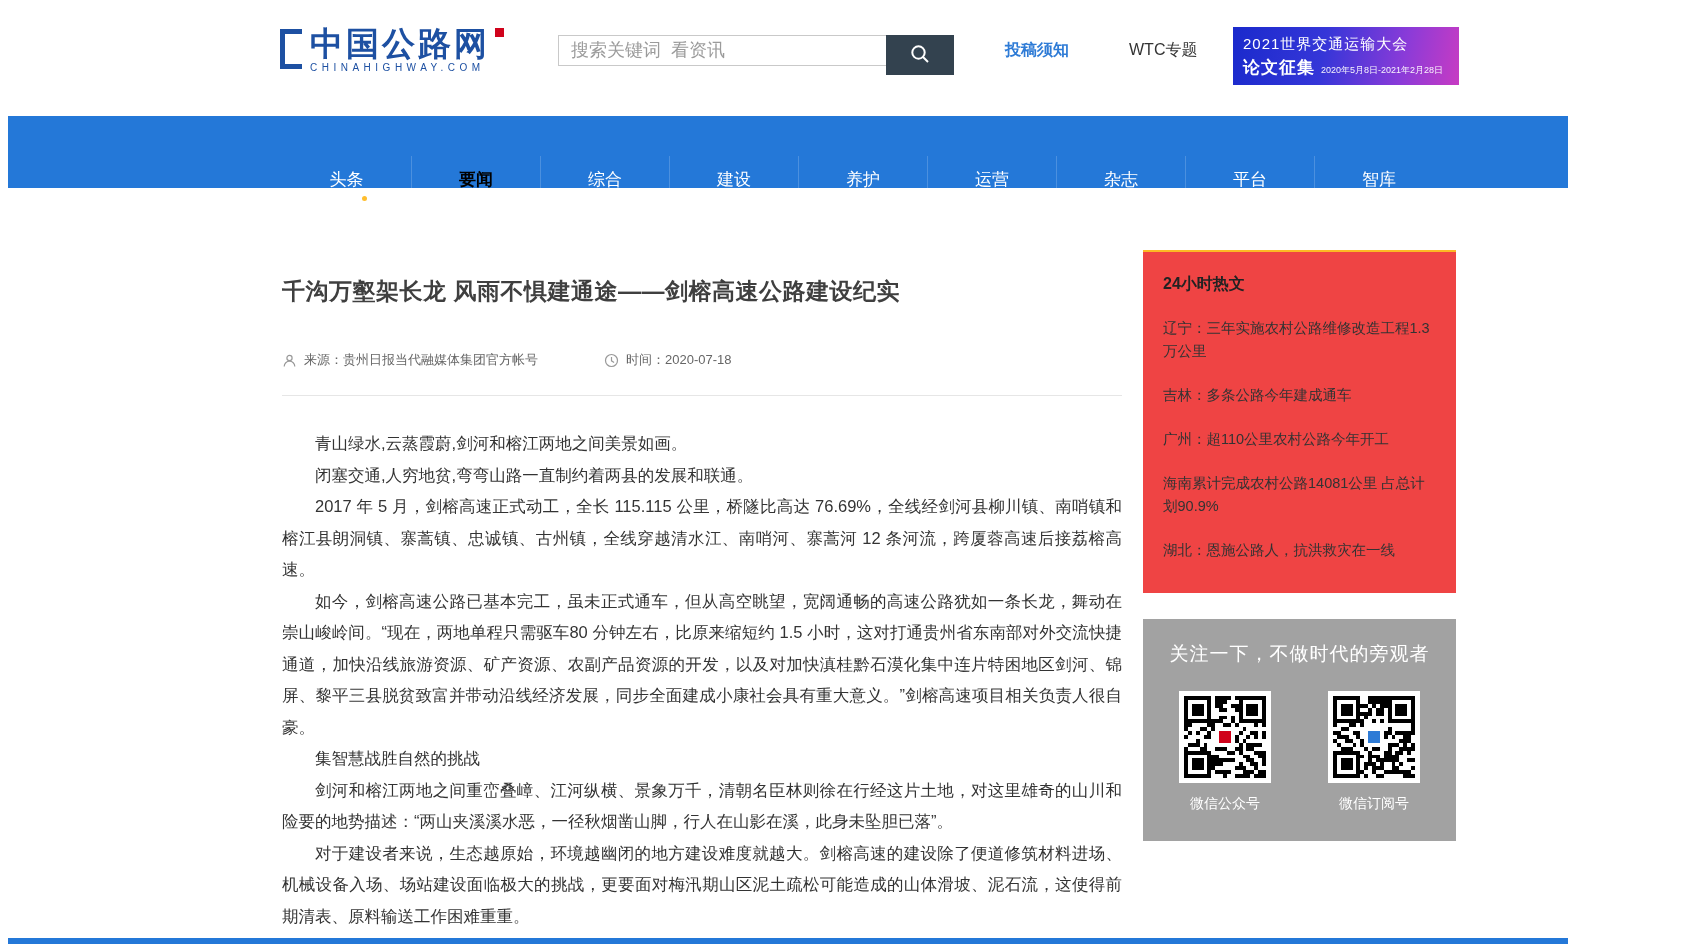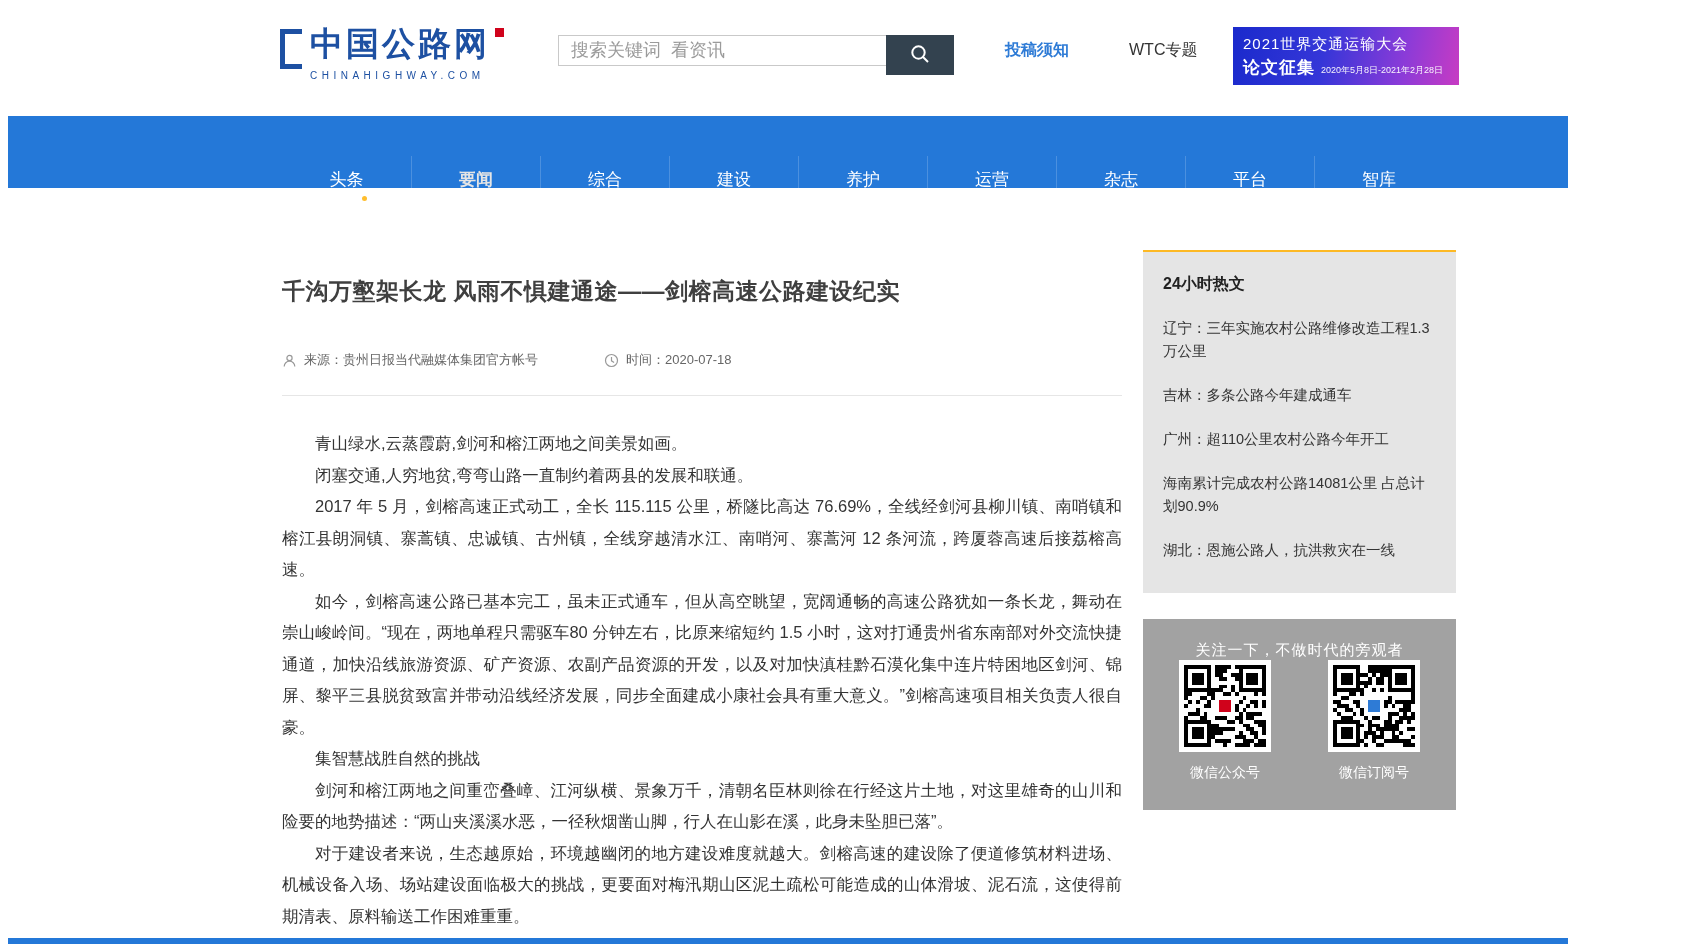--- a/index.html
+++ b/index.html
@@ -6,21 +6,21 @@
   html,body { width:1681px; height:944px; background:#fff; overflow:hidden;
     font-family:"Liberation Sans","DejaVu Sans",sans-serif; }
   .page { position:absolute; left:8px; top:0; width:1560px; height:944px; background:#fff; }
 
   
   .header { position:relative; height:116px; background:#fff; }
   .logo { position:absolute; left:272px; top:26px; display:flex; align-items:flex-start; cursor:pointer; }
   .logo-mark { width:22px; height:40px; border:5px solid #1d50a2; border-right:none; margin-right:8px; margin-top:3px; }
   .logo-text-col { position:relative; }
   .logo-title { font-size:33px; font-weight:bold; color:#1d50a2; letter-spacing:3px; line-height:36px; }
-  .logo-sub { font-size:10px; color:#1d50a2; letter-spacing:4.5px; margin-top:8px; }
+  .logo-sub { font-size:10px; color:#1d50a2; letter-spacing:4.5px; margin-top:0; }
   .logo-red { position:absolute; right:-14px; top:2px; width:9px; height:9px; background:#d0021b; }
 
   .searchbar { position:absolute; left:550px; top:35px; display:flex; }
   .search-input { width:328px; height:31px; border:1px solid #c9c9c9; border-right:none;
      padding:8px 12px; font-size:18px; color:#333; outline:none; }
   .search-input::placeholder { color:#9b9b9b; }
   .search-btn { width:68px; height:40px; background:#33424f; border:none; cursor:pointer;
      display:flex; align-items:center; justify-content:center; }
 
   .header-links { position:absolute; left:997px; top:40px; display:flex; gap:60px; font-size:16px;text-align:right; }
@@ -35,43 +35,43 @@
   .banner-sub { font-size:17px; font-weight:bold; letter-spacing:1px; }
   .banner-dates { font-size:9px; opacity:.95; }
 
   
   .nav { height:72px; background:#2478d8; }
   .nav-list { display:flex; margin-left:274px; width:1161px; height:100%; }
   .nav-item { width:129px; height:100%; text-align:center; color:#fff; font-size:17px;
      padding-top:11px; cursor:pointer; border-left:1px solid rgba(255,255,255,.18);margin-top:40px; }
   .nav-item:first-child { border-left:none; }
   .nav-top, .nav-bottom { display:block; line-height:26px; position:relative; }
-  .nav-item .active { color:#e5e5e5; font-weight:bold;text-align:center; }
+  .nav-item .active { color:#000000; font-weight:bold;text-align:center; }
   .dot { display:inline-block; width:5px; height:5px; background:#ffbe2e; border-radius:50%;
      vertical-align:top; margin-top:3px; margin-left:2px; }
 
   
   .main { display:flex; align-items:flex-start; padding:62px 0 0 274px; }
   .article { width:840px; }
   .article-title { margin-top:26px; font-size:23px; font-weight:600; color:#3f3f3f; letter-spacing:.5px; }
   .meta { display:flex; align-items:center; margin-top:44px; font-size:13px; color:#666; }
   .meta-item { display:flex; align-items:center; gap:7px; }
   .meta-item + .meta-item { margin-left:66px; }
   .meta svg { display:block; }
   .divider { border-bottom:1px solid #e6e6e6; margin-top:26px; }
   .body-text { margin-top:32px; font-size:16.5px; line-height:31.5px; color:#333; text-align:justify; }
   .body-text p { text-indent:2em; }
 
   
   .sidebar { width:313px; margin-left:21px; }
-  .hot-box { background:#e5e5e5; border-top:2px solid #fdb924; padding:22px 20px 10px; }
+  .hot-box { background:#ef4444; border-top:2px solid #fdb924; padding:22px 20px 10px; }
   .hot-title { font-size:16px; font-weight:bold; color:#222; margin-bottom:22px; }
   .hot-item { font-size:14.5px; color:#333; line-height:23px; margin-bottom:21px; cursor:pointer; }
   .follow-box { margin-top:26px; background:#a2a2a2; padding:22px 0 28px; text-align:center; color:#fff; }
-  .follow-title { font-size:15px; letter-spacing:1px; }
+  .follow-title { font-size:19px; letter-spacing:1px; margin-bottom:24px; }
   .qr-row { display:flex; justify-content:space-between; padding:0 32px; }
   .qr-cell { width:100px; }
   .qr-img { width:92px; height:92px; background:#fff; padding:5px; margin:0 auto; }
   .qr-img svg { width:100%; height:100%; display:block; }
   .qr-label { margin-top:12px; font-size:14px; }
 
   .footer-strip { position:absolute; left:0; bottom:0; width:1560px; height:6px; background:#2478d8; }
 </style>
 </head>
 <body>

